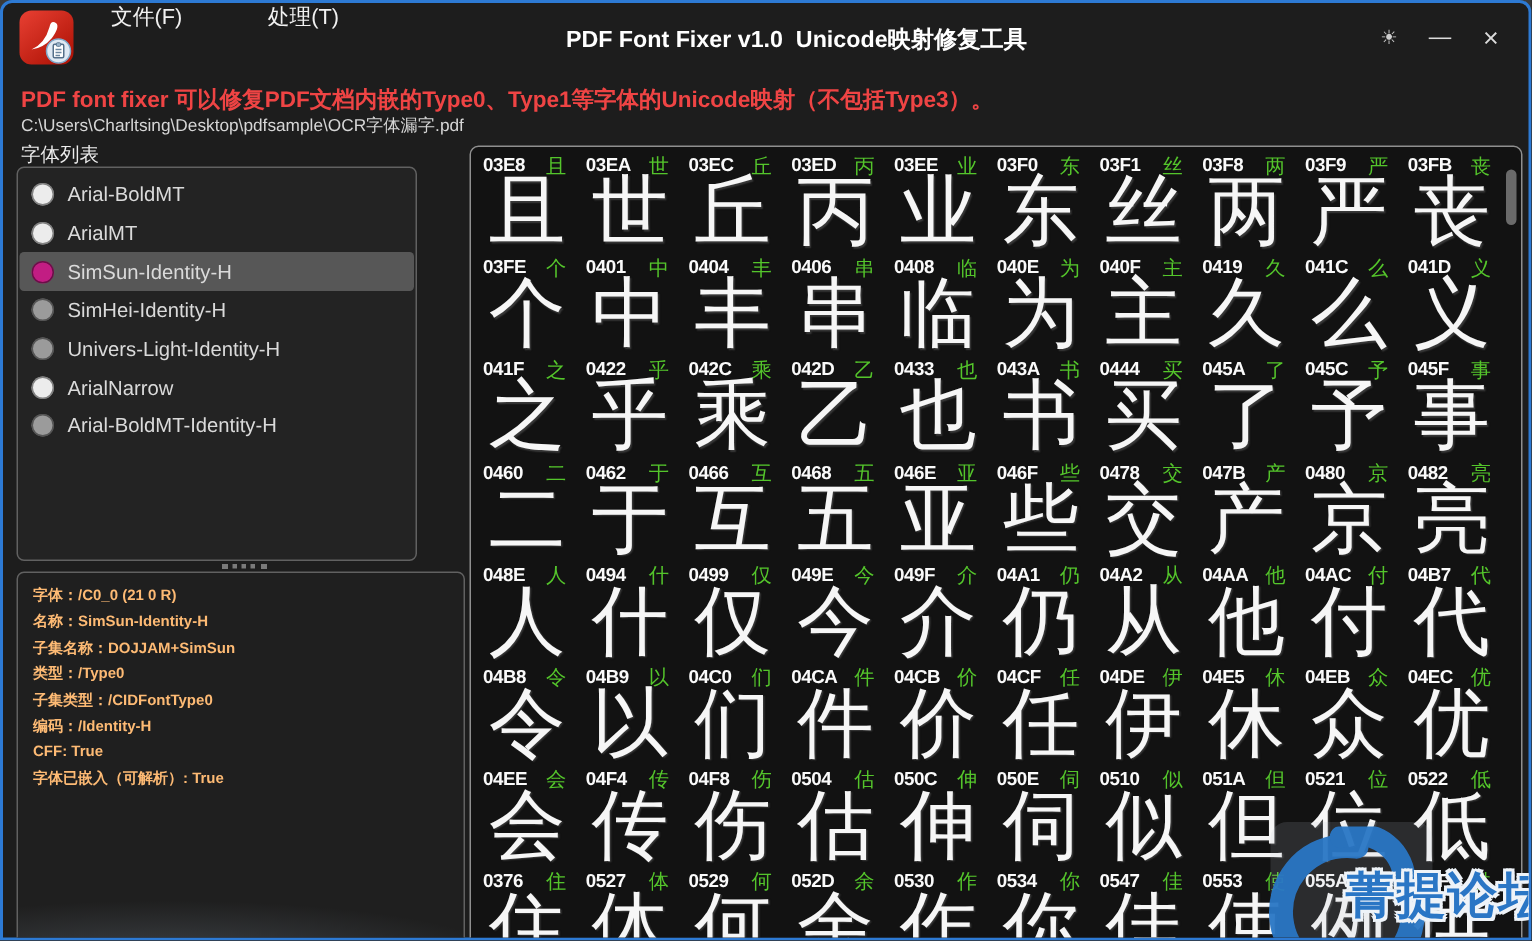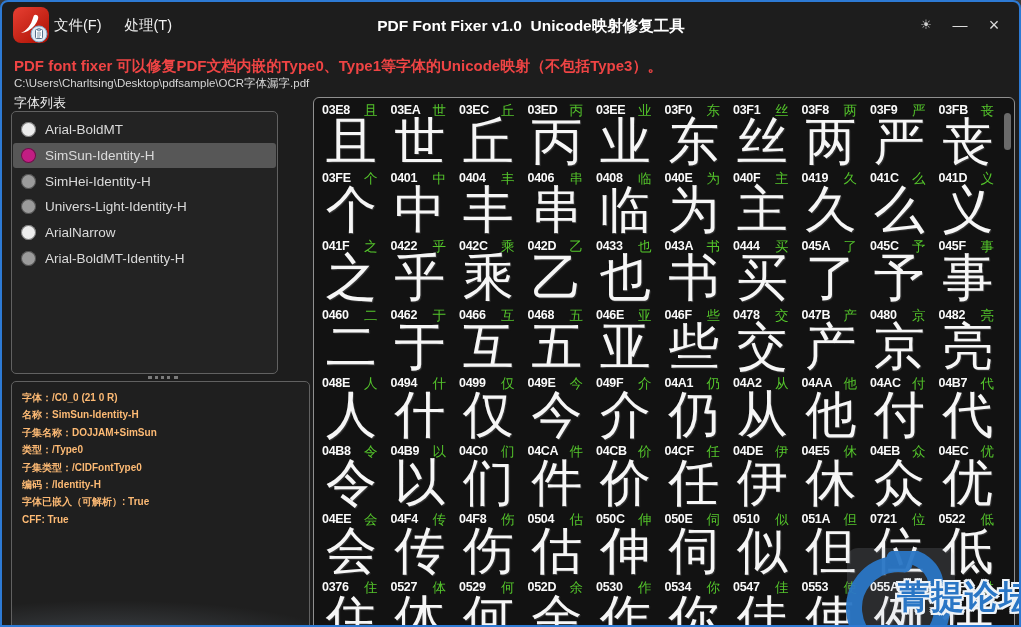--- a/index.html
+++ b/index.html
@@ -5,21 +5,21 @@
   html,body{margin:0;padding:0;background:#3a3a3a;}
   body{width:1021px;height:627px;overflow:hidden;font-family:"Liberation Sans","DejaVu Sans",sans-serif;}
   .window{position:relative;width:1017px;height:623px;background:#1d1d1d;
           border:2px solid var(--accent,#2d7ad4);border-radius:8px 8px 0 0;overflow:hidden;}
 
   
   .titlebar{position:absolute;left:0;top:0;width:100%;height:46px;}
   .app-icon{position:absolute;left:11px;top:5px;width:36px;height:36px;border-radius:8px;
             background:linear-gradient(140deg,#e23b2e 10%,#b01407 90%);}
   .app-icon svg{position:absolute;left:0;top:0;}
-  .menu{position:absolute;left:52px;top:0;height:46px;display:flex;align-items:center;gap:23px;}
+  .menu{position:absolute;left:72px;top:0;height:46px;display:flex;gap:57px;}
   .menu-item{font-size:14.5px;color:#f1f1f1;cursor:default;}
   .window-title{position:absolute;left:0;right:0;top:14px;text-align:center;
                 font-size:15.5px;font-weight:bold;color:#ffffff;white-space:pre;padding-left:41px;}
   .ctrls{position:absolute;right:8px;top:0;height:46px;display:flex;align-items:center;}
   .ctrl{width:34px;text-align:center;color:#dcdcdc;font-size:15px;line-height:46px;}
   .ctrl.theme{font-size:13px;color:#cfcfcf;}
   .ctrl.close{font-size:18px;}
 
   
   .desc{position:absolute;left:12px;top:55px;font-size:15px;font-weight:bold;color:#ef4444;}
@@ -95,20 +95,24 @@
   </div>
 
   <div class="desc">PDF font fixer 可以修复PDF文档内嵌的Type0、Type1等字体的Unicode映射（不包括Type3）。</div>
   <div class="filepath">C:\Users\Charltsing\Desktop\pdfsample\OCR字体漏字.pdf</div>
 
   <div class="fontlist-label">字体列表</div>
   <div class="listbox" id="font-list">
       <div class="font-row">
         <span class="radio" style="background: rgb(236, 236, 236);"></span>
         <span>Arial-BoldMT</span>
+      </div>
+      <div class="font-row">
+        <span class="radio" style="background: rgb(236, 236, 236);"></span>
+        <span>ArialMT</span>
       </div>
       <div class="font-row selected">
         <span class="radio" style="background: rgb(194, 29, 131);"></span>
         <span>SimSun-Identity-H</span>
       </div>
       <div class="font-row">
         <span class="radio" style="background: rgb(155, 155, 155);"></span>
         <span>SimHei-Identity-H</span>
       </div>
       <div class="font-row">
@@ -125,22 +129,22 @@
       </div>
     </div>
   <div class="splitter"></div>
   <div class="infobox" id="font-info">
       <div class="info-line">字体：/C0_0 (21 0 R)</div>
       <div class="info-line">名称：SimSun-Identity-H</div>
       <div class="info-line">子集名称：DOJJAM+SimSun</div>
       <div class="info-line">类型：/Type0</div>
       <div class="info-line">子集类型：/CIDFontType0</div>
       <div class="info-line">编码：/Identity-H</div>
+      <div class="info-line">CFF: True</div>
       <div class="info-line">字体已嵌入（可解析）: True</div>
-      <div class="info-line">CFF: True</div>
     </div>
 
   <div class="glyph-panel">
     <div class="cells" id="glyph-cells">
         <div class="cell">
           <div class="cell-head">
             <span class="code">03E8</span>
             <span class="ref">且</span>
           </div>
           <div class="glyph">且</div>
@@ -609,21 +613,21 @@
         </div>
         <div class="cell">
           <div class="cell-head">
             <span class="code">051A</span>
             <span class="ref">但</span>
           </div>
           <div class="glyph">但</div>
         </div>
         <div class="cell">
           <div class="cell-head">
-            <span class="code">0721</span>
+            <span class="code">0521</span>
             <span class="ref">位</span>
           </div>
           <div class="glyph">位</div>
         </div>
         <div class="cell">
           <div class="cell-head">
             <span class="code">0522</span>
             <span class="ref">低</span>
           </div>
           <div class="glyph">低</div>

